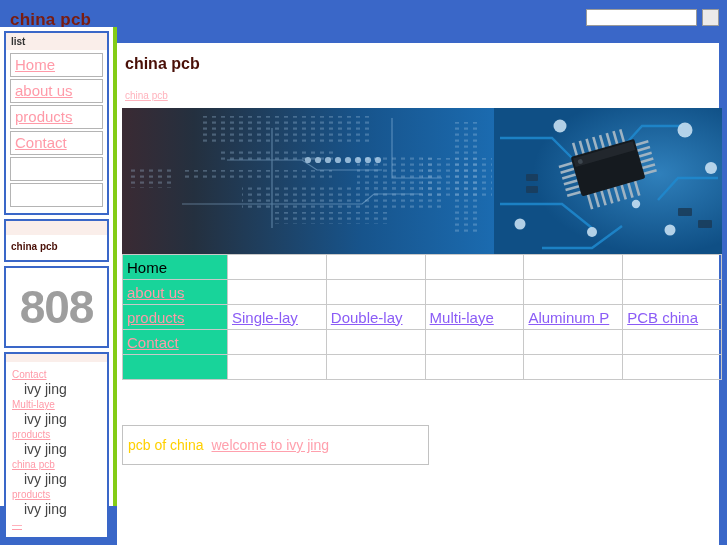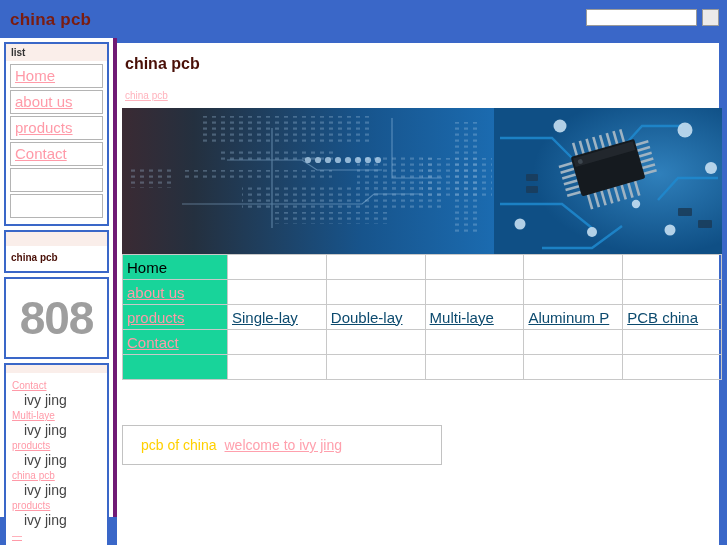--- a/index.html
+++ b/index.html
@@ -28,22 +28,22 @@
     padding:0 2px;outline:none;
   }
   #search-button{
     width:17px;height:17px;margin-left:5px;
     border:1px solid #9a9a9a;background:#eceaea;
     padding:0;font-size:1px;color:#eceaea;cursor:pointer;
   }
 
   
   #sidebar{
-    position:absolute;left:0;top:38px;width:113px;height:479px;
-    background:#fff;border-right:4px solid #701a75;
+    position:absolute;left:0;top:27px;width:113px;height:479px;
+    background:#fff;border-right:4px solid #84cc16;
   }
   #content{
     position:absolute;left:117px;top:43px;width:606px;height:502px;
     background:#fff;border-right:4px solid #3a67c8;
     box-sizing:border-box;
   }
 
   
   .panel{
     margin:4px 4px 0 4px;border:2px solid #3a67c8;background:#fff;
@@ -97,27 +97,27 @@
     margin:0 0 0 5px;border-collapse:collapse;width:600px;
     table-layout:fixed;
   }
   #nav-table td{
     border:1px solid #c8c8c8;height:24px;padding:0 0 0 4px;
     vertical-align:middle;overflow:hidden;white-space:nowrap;
   }
   #nav-table td.menu-cell{background:#18d49a;width:100px;}
   #nav-table td.menu-cell a{color:#ff9aa8;text-decoration:underline;font-size:15px;}
   #nav-table td.menu-cell span.plain{color:#000;font-size:15px;}
-  #nav-table td.prod-cell a{color:#0c4a6e;text-decoration:underline;font-size:15px;}
+  #nav-table td.prod-cell a{color:#8b5cf6;text-decoration:underline;font-size:15px;}
 
   
   #note-box{
     margin:45px 0 0 5px;width:300px;height:38px;
     border:1px solid #c2c2c2;background:#fff;
-    display:flex;align-items:center;padding-left:18px;
+    display:flex;align-items:center;padding-left:5px;
   }
   #note-lead{color:#ffd000;font-size:14px;}
   #note-box a{color:#ffa0ad;text-decoration:underline;font-size:14px;margin-left:8px;}
 </style>
 </head>
 <body>
 
 <div id="topbar">
   <div id="site-title">china pcb</div>
   <div id="search-wrap">

